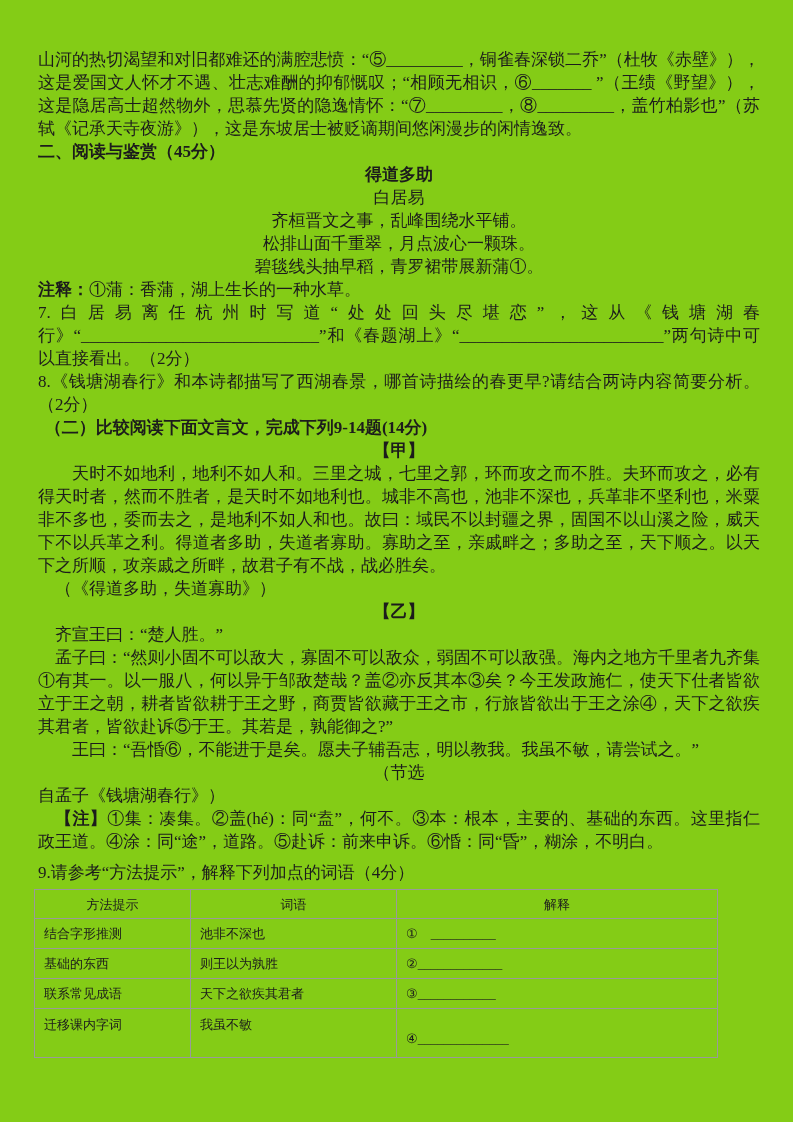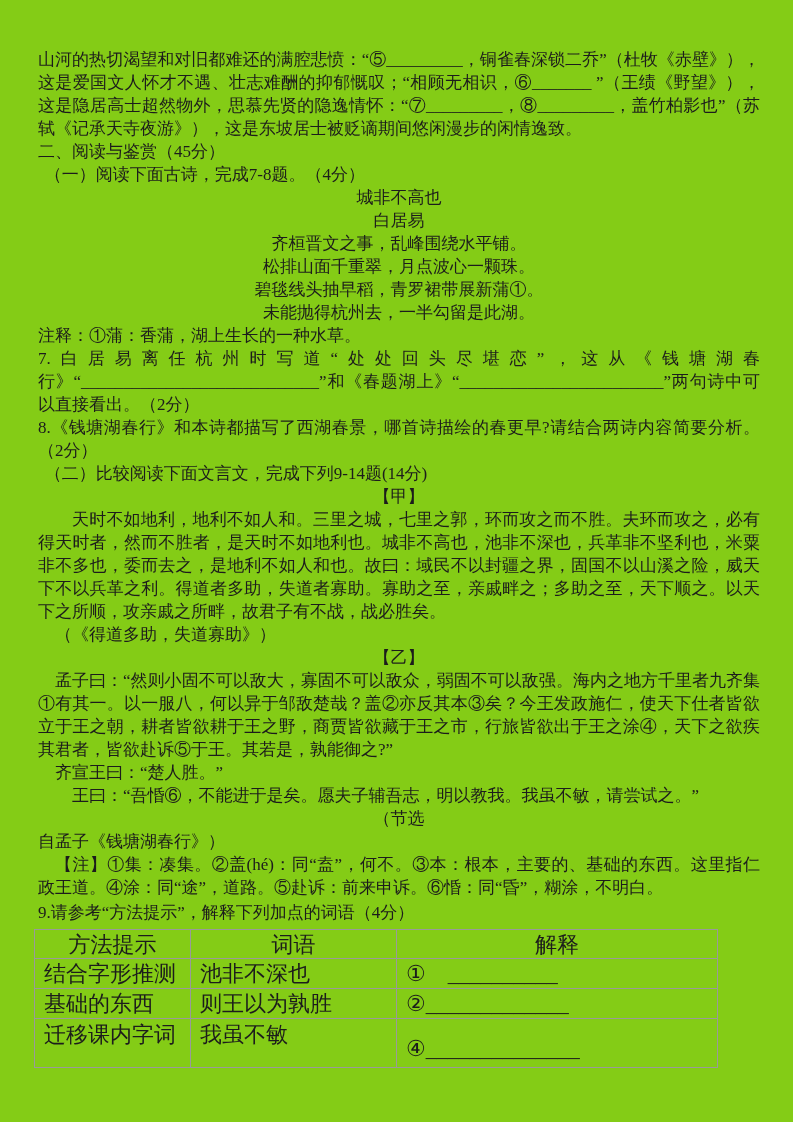--- a/index.html
+++ b/index.html
@@ -9,82 +9,80 @@
     margin:0 auto;
     background:#84cc16;
     padding:48px 33px 20px 38px;
     box-sizing:border-box;
     font-family:"Liberation Serif","DejaVu Serif",serif;
     font-size:17px;line-height:23px;
     color:#1c1c1c;
     overflow:hidden;
   }
   p{margin:0;}
-  .bold{font-weight:400;}
+  .bold{font-weight:700;}
   .center{text-align:center;}
   .right{text-align:center;}
   .just{text-align:justify;}
   .ind1{text-indent:1em;}
   .ind2{text-indent:2em;}
   .ind-half{text-indent:0.4em;}
   table{
     border-collapse:collapse;
     table-layout:fixed;
     width:683px;
     margin:5px 0 7px -4px;
   }
   th,td{
     border:1px solid #9a9a9a;
     padding:2px 9px;
     font-weight:normal;
-    font-size:22px;
+    font-size:13px;
     vertical-align:middle;
     overflow:hidden;
     white-space:nowrap;
   }
   th{text-align:center;height:24px;}
   col.c1{width:156px;} col.c2{width:206px;} col.c3{width:321px;}
   tr.r-std{height:30px;}
   tr.r-tall{height:49px;}
   tr.r-tall td.answer{vertical-align:middle;padding-top:16px;padding-bottom:6px;}
-  .mt2{margin-top:2px;}
+  .mt2{margin-top:8px;}
 </style>
 </head>
 <body>
 
 <div class="page">
 
   <p class="just">山河的热切渴望和对旧都难还的满腔悲愤：“⑤_________，铜雀春深锁二乔”（杜牧《赤壁》），这是爱国文人怀才不遇、壮志难酬的抑郁慨叹；“相顾无相识，⑥_______ ”（王绩《野望》），这是隐居高士超然物外，思慕先贤的隐逸情怀：“⑦_________，⑧_________，盖竹柏影也”（苏轼《记承天寺夜游》），这是东坡居士被贬谪期间悠闲漫步的闲情逸致。</p>
 
   <p class="bold">二、阅读与鉴赏（45分）</p>
-  <p class="bold ind-half">（一）阅读下面古诗，完成7-8题。（4分）</p>
 
   <div>
-    <p class="bold center">城非不高也</p>
+    <p class="bold center">得道多助</p>
     <p class="center">白居易</p>
     <p class="center">齐桓晋文之事，乱峰围绕水平铺。</p>
     <p class="center">松排山面千重翠，月点波心一颗珠。</p>
     <p class="center">碧毯线头抽早稻，青罗裙带展新蒲①。</p>
-    <p class="center">未能抛得杭州去，一半勾留是此湖。</p>
   </div>
 
   <p><span class="bold">注释：</span><span>①蒲：香蒲，湖上生长的一种水草。</span></p>
 
   <p class="just">7.白居易离任杭州时写道“处处回头尽堪恋”，这从《钱塘湖春行》“____________________________”和《春题湖上》“________________________”两句诗中可以直接看出。（2分）</p>
   <p class="just">8.《钱塘湖春行》和本诗都描写了西湖春景，哪首诗描绘的春更早?请结合两诗内容简要分析。（2分）</p>
 
   <p class="bold ind-half">（二）比较阅读下面文言文，完成下列9-14题(14分)</p>
 
   <p class="bold center">【甲】</p>
   <p class="just ind2">天时不如地利，地利不如人和。三里之城，七里之郭，环而攻之而不胜。夫环而攻之，必有得天时者，然而不胜者，是天时不如地利也。城非不高也，池非不深也，兵革非不坚利也，米粟非不多也，委而去之，是地利不如人和也。故曰：域民不以封疆之界，固国不以山溪之险，威天下不以兵革之利。得道者多助，失道者寡助。寡助之至，亲戚畔之；多助之至，天下顺之。以天下之所顺，攻亲戚之所畔，故君子有不战，战必胜矣。</p>
   <p class="ind1">（《得道多助，失道寡助》）</p>
 
   <p class="bold center">【乙】</p>
+  <p class="just ind1">齐宣王曰：“楚人胜。”</p>
   <p class="just ind1">孟子曰：“然则小固不可以敌大，寡固不可以敌众，弱固不可以敌强。海内之地方千里者九齐集①有其一。以一服八，何以异于邹敌楚哉？盖②亦反其本③矣？今王发政施仁，使天下仕者皆欲立于王之朝，耕者皆欲耕于王之野，商贾皆欲藏于王之市，行旅皆欲出于王之涂④，天下之欲疾其君者，皆欲赴诉⑤于王。其若是，孰能御之?”</p>
-  <p class="just ind1">齐宣王曰：“楚人胜。”</p>
   <p class="just ind2">王曰：“吾惛⑥，不能进于是矣。愿夫子辅吾志，明以教我。我虽不敏，请尝试之。”</p>
   <p class="right">（节选</p>
   <p>自孟子《钱塘湖春行》）</p>
 
   <p class="just ind1"><span class="bold">【注】</span><span>①集：凑集。②盖(hé)：同“盍”，何不。③本：根本，主要的、基础的东西。这里指仁政王道。④涂：同“途”，道路。⑤赴诉：前来申诉。⑥惛：同“昏”，糊涂，不明白。</span></p>
 
   <p class="mt2">9.请参考“方法提示”，解释下列加点的词语（4分）</p>
 
   <table>
     <colgroup>
@@ -103,20 +101,25 @@
       <tr class="r-std">
         <td>结合字形推测</td>
         <td>池非不深也</td>
         <td class="answer">①　__________</td>
       </tr>
       <tr class="r-std">
         <td>基础的东西</td>
         <td>则王以为孰胜</td>
         <td class="answer">②_____________</td>
       </tr>
+      <tr class="r-std">
+        <td>联系常见成语</td>
+        <td>天下之欲疾其君者</td>
+        <td class="answer">③____________</td>
+      </tr>
       <tr class="r-tall">
         <td style="vertical-align:top;padding-top:4px;">迁移课内字词</td>
         <td style="vertical-align:top;padding-top:4px;">我虽不敏</td>
         <td class="answer">④______________</td>
       </tr>
     </tbody>
   </table>
 
 </div>
 

